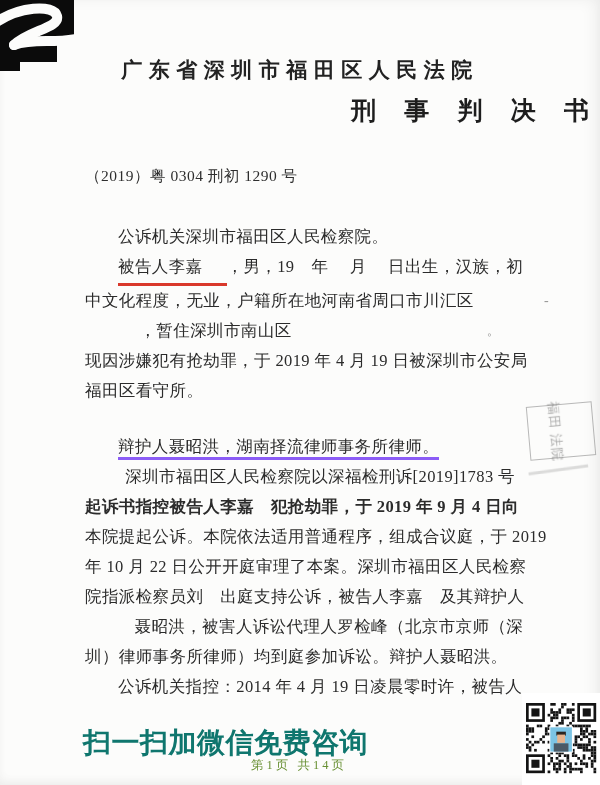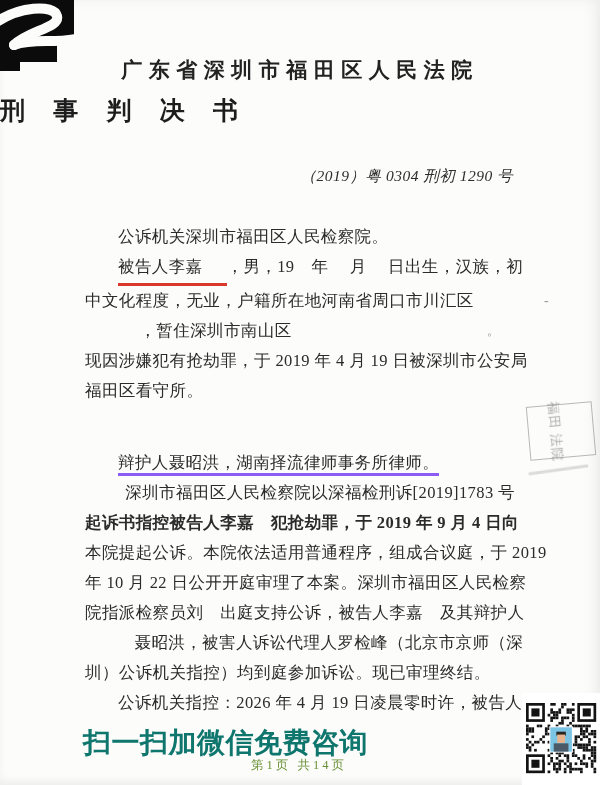--- a/index.html
+++ b/index.html
@@ -16,34 +16,34 @@
   
   .corner-logo{position:absolute;left:0;top:0;width:74px;height:72px;}
   
   .court-name{
     position:absolute;left:0;top:56px;width:600px;
     text-align:center;font-size:21px;font-weight:600;
     letter-spacing:6.5px;color:#222;white-space:nowrap;
   }
   .doc-type{
     position:absolute;left:0;top:94px;width:600px;
-    text-align:left;font-size:25px;font-weight:700;
+    text-align:right;font-size:25px;font-weight:700;
     letter-spacing:11px;color:#1d1d1d;white-space:nowrap;
   }
   .case-number{
     position:absolute;left:85px;top:166px;width:428px;
-    text-align:right;font-size:15.5px;letter-spacing:.5px;color:#2e2e2e;font-style:italic;
+    text-align:left;font-size:15.5px;letter-spacing:.5px;color:#2e2e2e;
   }
   
   .body-lines{
     position:absolute;left:85px;top:222px;width:430px;
     font-size:16.5px;line-height:30px;letter-spacing:.4px;
   }
   .line{position:relative;white-space:nowrap;}
-  .line.gap-after{margin-bottom:42px;}
+  .line.gap-after{margin-bottom:26px;}
   .u-red{border-bottom:3px solid #8b5cf6;padding-bottom:1px;}
   .u-head{display:inline-block;border-bottom:3px solid #d9382b;padding-right:24px;padding-bottom:1px;}
   .tail{position:absolute;top:0;color:#777;opacity:.75;font-size:14px;}
   
   .seal-stamp{
     position:absolute;left:528px;top:404px;width:64px;height:52px;
     border:1.5px solid rgba(115,115,115,.5);
     transform:rotate(-5deg);
     display:flex;align-items:center;justify-content:flex-end;
     filter:blur(.7px);
@@ -95,22 +95,22 @@
       <div class="line" style="padding-left: 54.45px;"><span class="">，暂住深圳市南山区</span><span class="tail" style="right: 14px;">。</span></div>
       <div class="line" style="padding-left: 0px;"><span class="">现因涉嫌犯有抢劫罪，于 2019 年 4 月 19 日被深圳市公安局</span></div>
       <div class="line gap-after" style="padding-left: 0px;"><span class="">福田区看守所。</span></div>
       <div class="line" style="padding-left: 33px;"><span class="u-red">辩护人聂昭洪，湖南择流律师事务所律师。</span></div>
       <div class="line" style="padding-left: 33px; text-align: right;"><span class="">深圳市福田区人民检察院以深福检刑诉[2019]1783 号</span></div>
       <div class="line" style="padding-left: 0px; font-weight: bold;"><span class="">起诉书指控被告人李嘉　犯抢劫罪，于 2019 年 9 月 4 日向</span></div>
       <div class="line" style="padding-left: 0px;"><span class="">本院提起公诉。本院依法适用普通程序，组成合议庭，于 2019</span></div>
       <div class="line" style="padding-left: 0px;"><span class="">年 10 月 22 日公开开庭审理了本案。深圳市福田区人民检察</span></div>
       <div class="line" style="padding-left: 0px;"><span class="">院指派检察员刘　出庭支持公诉，被告人李嘉　及其辩护人</span></div>
       <div class="line" style="padding-left: 49.5px;"><span class="">聂昭洪，被害人诉讼代理人罗检峰（北京市京师（深</span></div>
-      <div class="line" style="padding-left: 0px;"><span class="">圳）公诉机关指控）均到庭参加诉讼。现已审理终结。</span></div>
-      <div class="line" style="padding-left: 33px;"><span class="">公诉机关指控：2026 年 4 月 19 日凌晨零时许，被告人</span></div>
+      <div class="line" style="padding-left: 0px;"><span class="">圳）律师事务所律师）均到庭参加诉讼。辩护人聂昭洪。</span></div>
+      <div class="line" style="padding-left: 33px;"><span class="">公诉机关指控：2014 年 4 月 19 日凌晨零时许，被告人</span></div>
     </div>
 
   <div class="seal-stamp">
     <div class="seal-chars">福田 法院</div>
   </div>
 
   <div class="page-footer">第1页 共14页</div>
 
   <div class="watermark-red">扫一扫加微信免费咨询</div>
 

